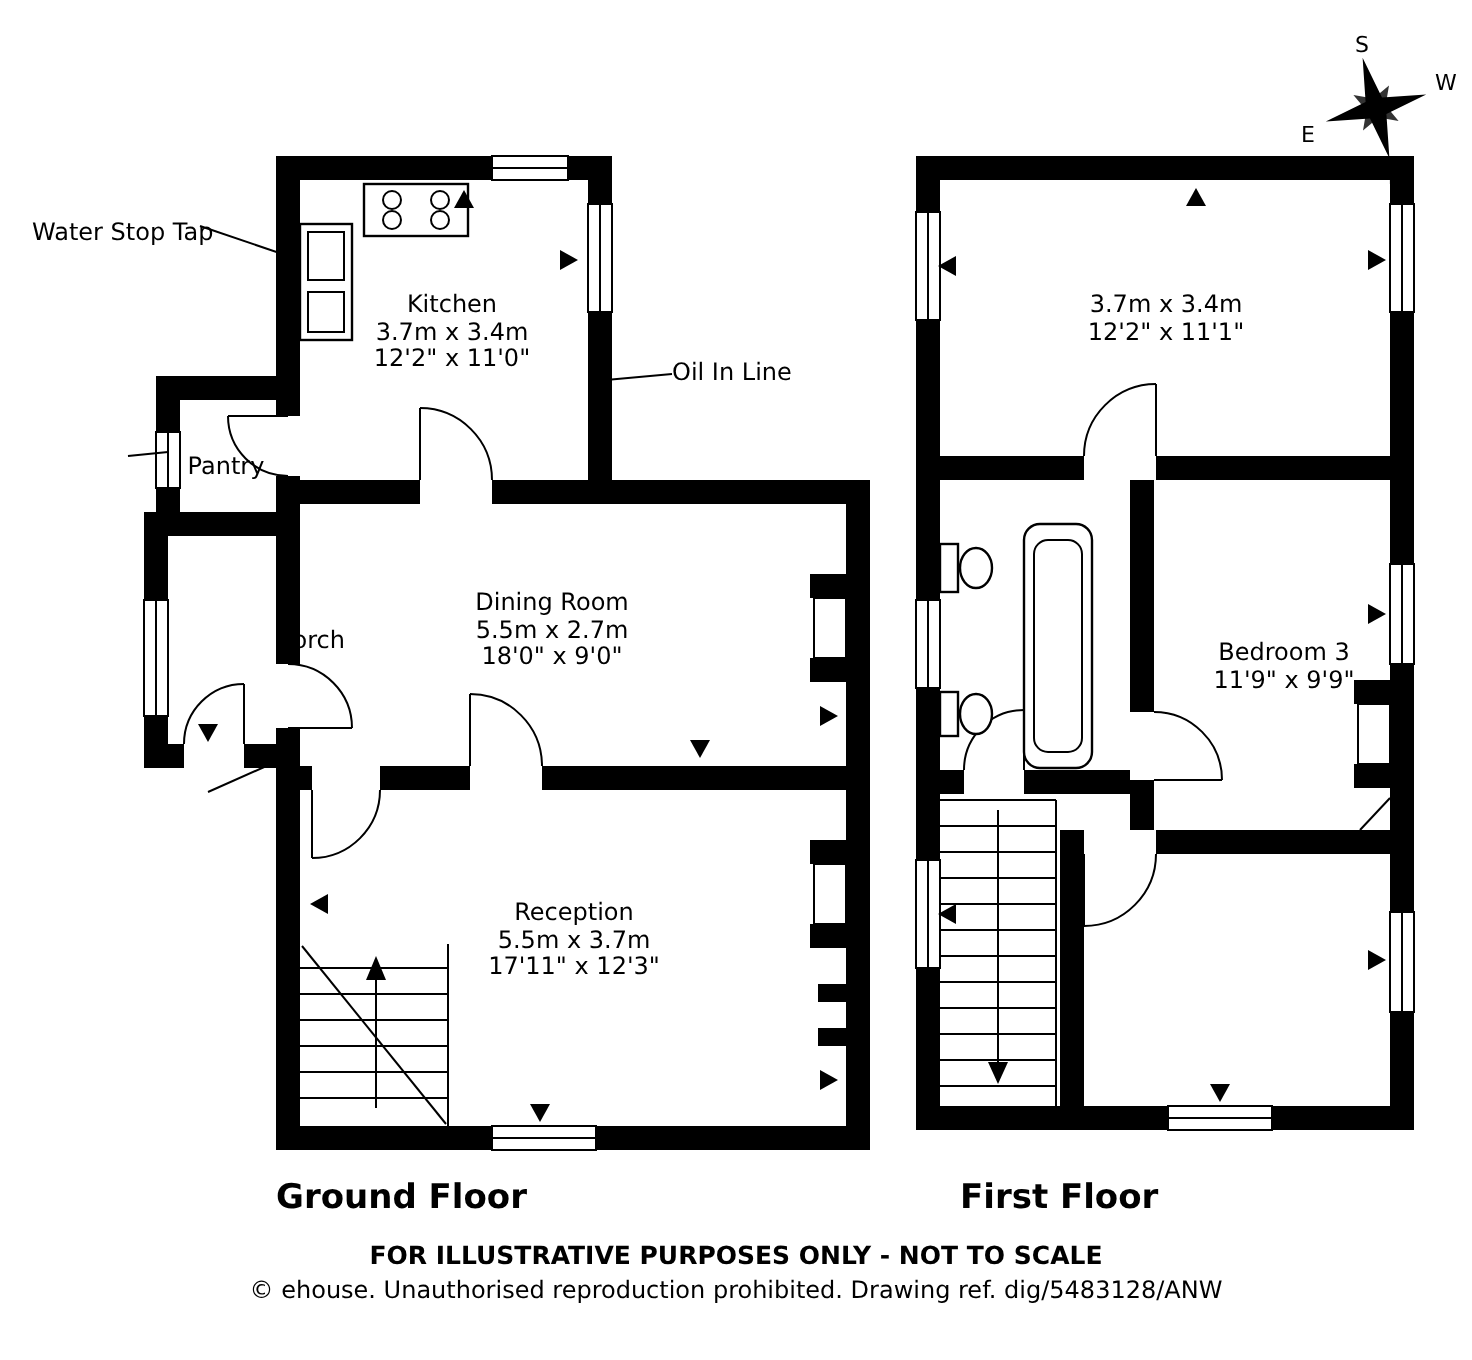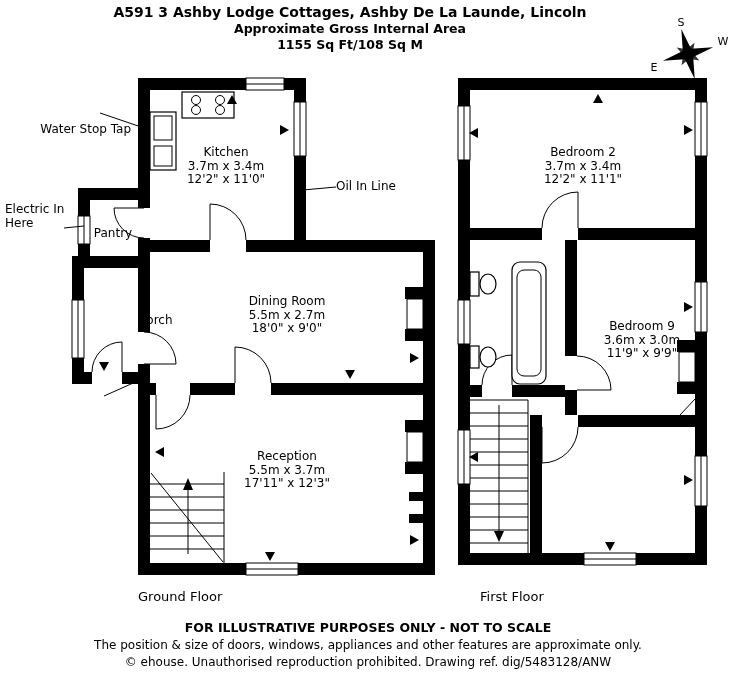--- a/index.html
+++ b/index.html
@@ -6,21 +6,21 @@
   .page{position:relative;width:736px;height:680px;background:#fff;color:#000;
         font-family:"DejaVu Sans","Liberation Sans",sans-serif;overflow:hidden;}
   .page svg{position:absolute;left:0;top:0;}
 
   .hdr{position:absolute;left:0;top:4px;width:700px;text-align:center;}
   .hdr .t1{font-size:14px;font-weight:bold;}
   .hdr .t2{font-size:12.5px;font-weight:bold;margin-top:1px;}
 
   .room{position:absolute;text-align:center;font-size:12px;line-height:13.5px;}
   .ann{position:absolute;font-size:12px;line-height:14px;white-space:pre-line;}
-  .floorlab{position:absolute;font-weight:normal;font-size:13px;}
+  .floorlab{position:absolute;font-weight:bold;font-size:17px;}
 
   .footer{position:absolute;left:0;top:620px;width:736px;text-align:center;}
   .footer .f1{font-weight:bold;font-size:12.5px;}
   .footer .f2{font-size:12px;margin-top:3px;}
 
   
   .wall{fill:#000;}
   .opening{fill:#fff;}
   .win{fill:#fff;stroke:#000;stroke-width:1;}
   .ln{stroke:#000;stroke-width:1;fill:none;}
@@ -232,65 +232,55 @@
     <g>
       <polygon fill="#333" points="699.3,60.5 689.3,58.8 681.5,65.3 683.2,55.3 676.7,47.5 686.7,49.2 694.5,42.7 692.8,52.7"></polygon>
       <polygon fill="#000" points="694.7,79.1 685,59.2 662.9,60.7 682.8,51 681.3,28.9 691,48.8 713.1,47.3 693.2,57"></polygon>
       <text class="ctext" x="681" y="26">S</text>
       <text class="ctext" x="723" y="45">W</text>
       <text class="ctext" x="654" y="71">E</text>
       <text class="ctext" x="698" y="92">N</text>
     </g>
   </svg>
 
-  <div class="hdr">
-    <div class="t1">A591 3 Ashby Lodge Cottages, Ashby De La Launde, Lincoln</div>
-    <div class="t2">Approximate Gross Internal Area</div>
-    <div class="t2">1155 Sq Ft/108 Sq M</div>
-  </div>
 
   <div class="room" style="left:156px;top:146px;width:140px;">
     <div>Kitchen</div>
     <div>3.7m x 3.4m</div>
     <div>12'2" x 11'0"</div>
   </div>
   <div class="room" style="left:73px;top:227px;width:80px;">
     <div>Pantry</div>
   </div>
   <div class="room" style="left:72px;top:314px;width:80px;padding-left:44px;">
     <div>Porch</div>
   </div>
-  <div class="room" style="left:202px;top:295px;width:170px;">
+  <div class="room" style="left:191px;top:295px;width:170px;">
     <div>Dining Room</div>
     <div>5.5m x 2.7m</div>
     <div>18'0" x 9'0"</div>
   </div>
   <div class="room" style="left:202px;top:450px;width:170px;">
     <div>Reception</div>
     <div>5.5m x 3.7m</div>
     <div>17'11" x 12'3"</div>
   </div>
   <div class="room" style="left:498px;top:146px;width:170px;">
-    <div>Bedroom 2</div>
     <div>3.7m x 3.4m</div>
     <div>12'2" x 11'1"</div>
   </div>
   <div class="room" style="left:557px;top:320px;width:170px;">
-    <div>Bedroom 9</div>
-    <div>3.6m x 3.0m</div>
+    <div>Bedroom 3</div>
     <div>11'9" x 9'9"</div>
   </div>
 
-  <div class="ann" style="left:16px;top:122px;width:115px;text-align:right;">Water Stop Tap</div>
-  <div class="ann" style="left:5px;top:202px;width:80px;">Electric In
-Here</div>
+  <div class="ann" style="left:16px;top:109px;width:115px;">Water Stop Tap</div>
   <div class="ann" style="left:336px;top:179px;width:90px;">Oil In Line</div>
 
   <div class="floorlab" style="left:138px;top:589px;">Ground Floor</div>
   <div class="floorlab" style="left:480px;top:589px;">First Floor</div>
 
   <div class="footer">
     <div class="f1">FOR ILLUSTRATIVE PURPOSES ONLY - NOT TO SCALE</div>
-    <div class="f2">The position &amp; size of doors, windows, appliances and other features are approximate only.</div>
     <div class="f2">© ehouse. Unauthorised reproduction prohibited. Drawing ref. dig/5483128/ANW</div>
   </div>
 
 </div>
 
 </body></html>

